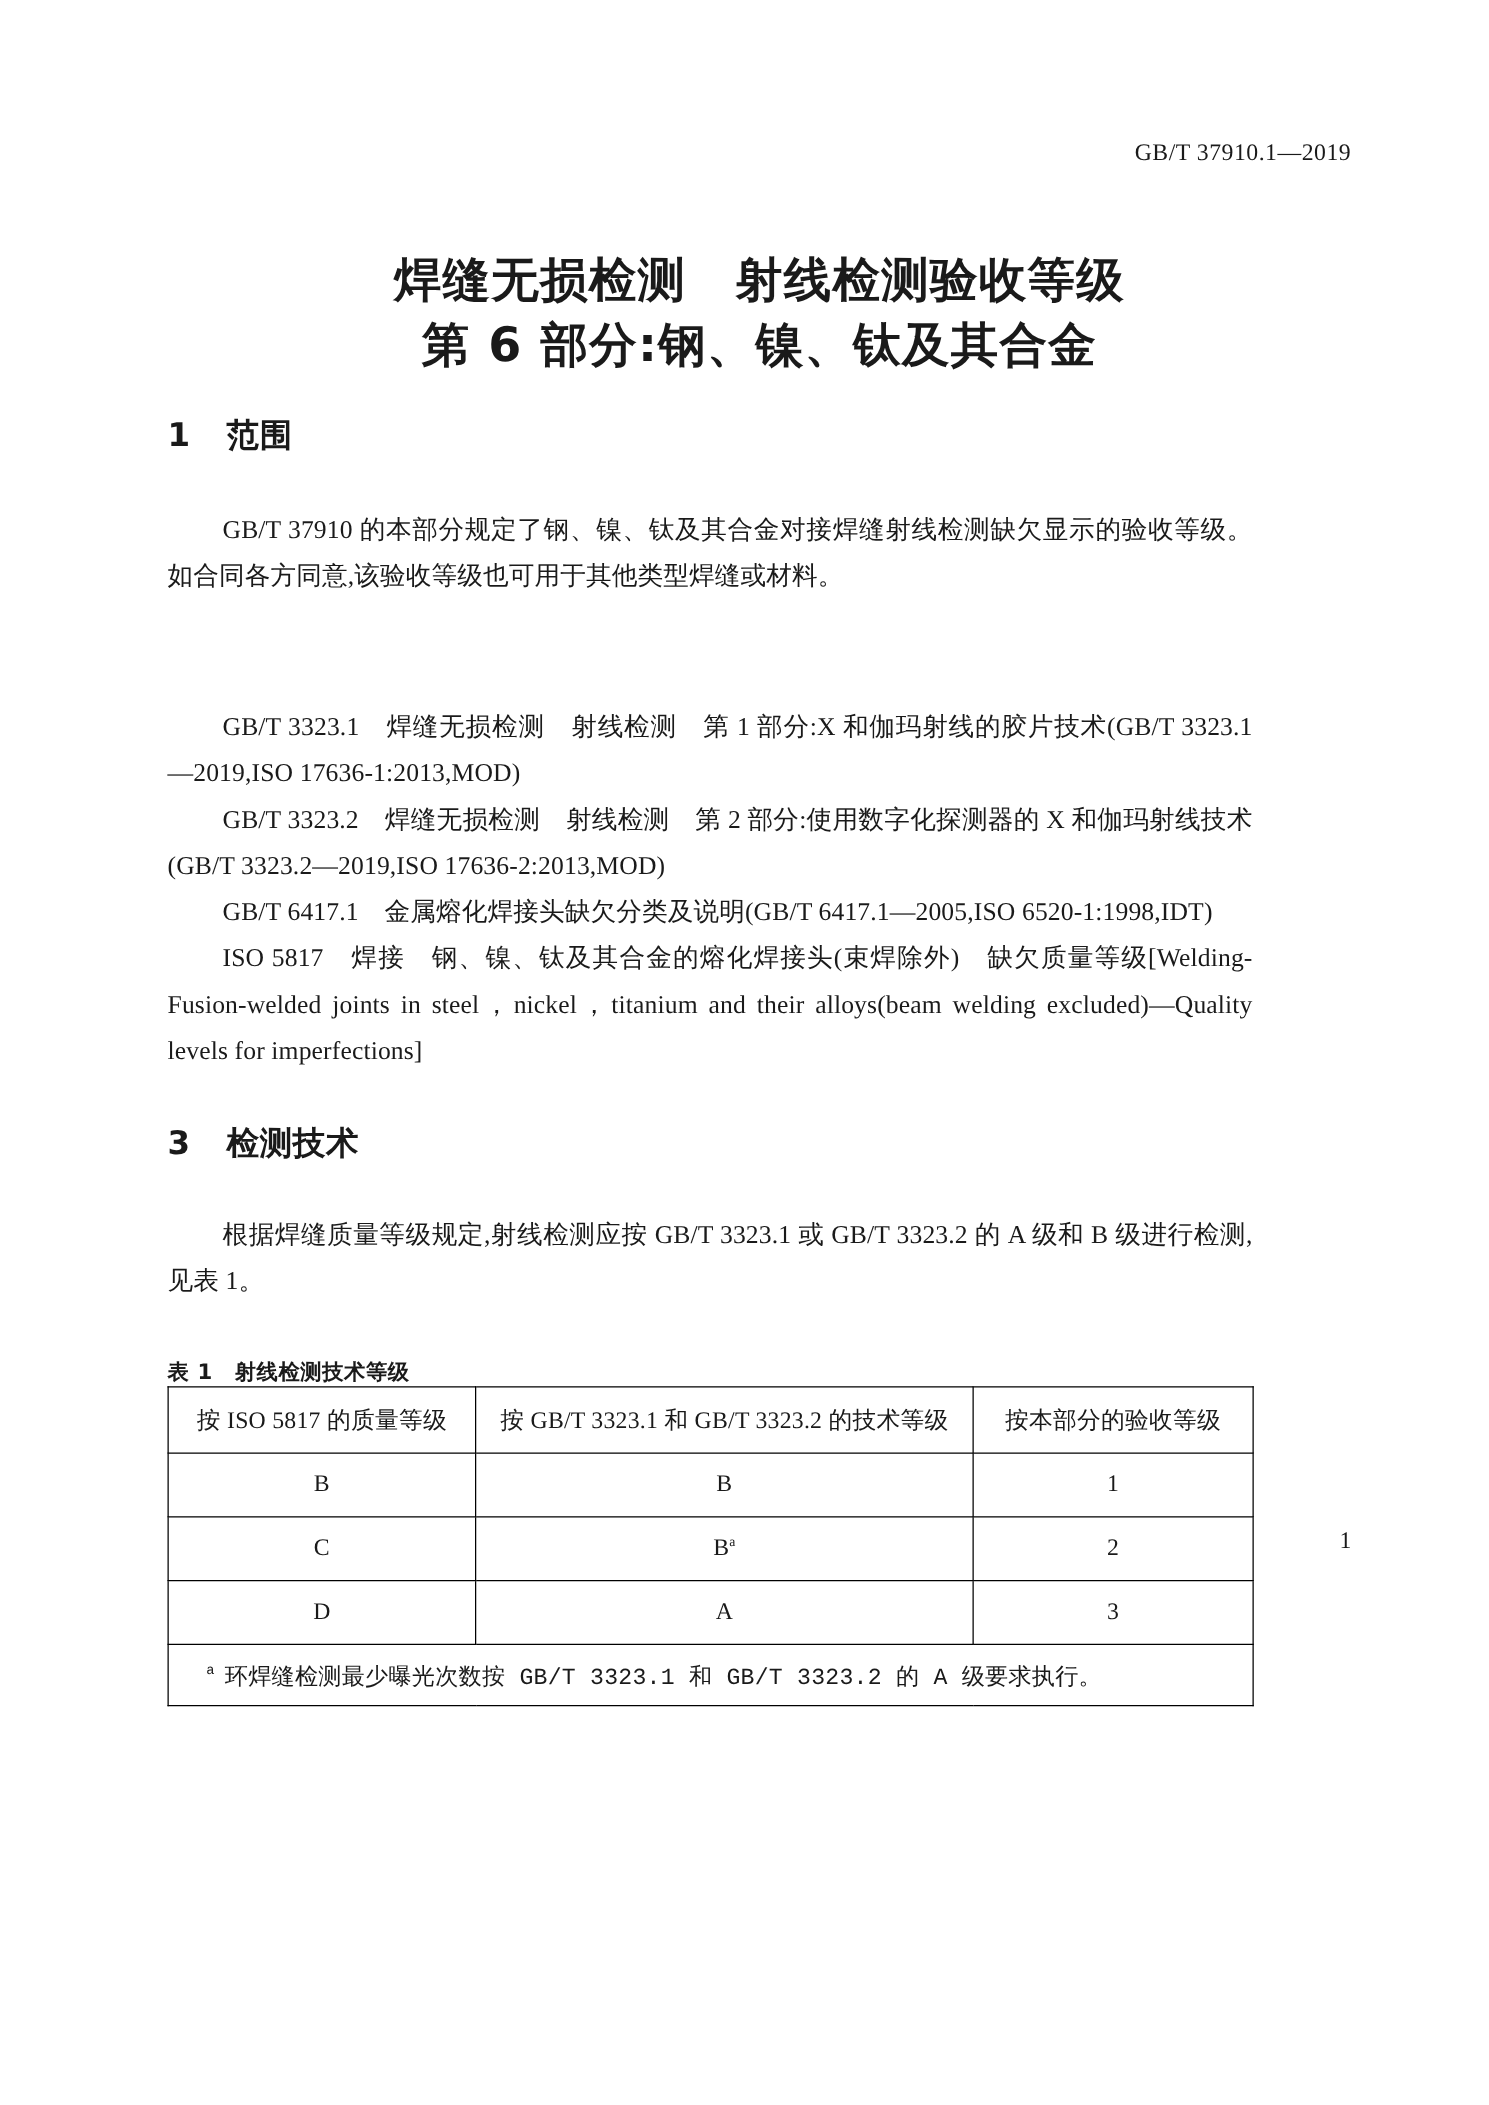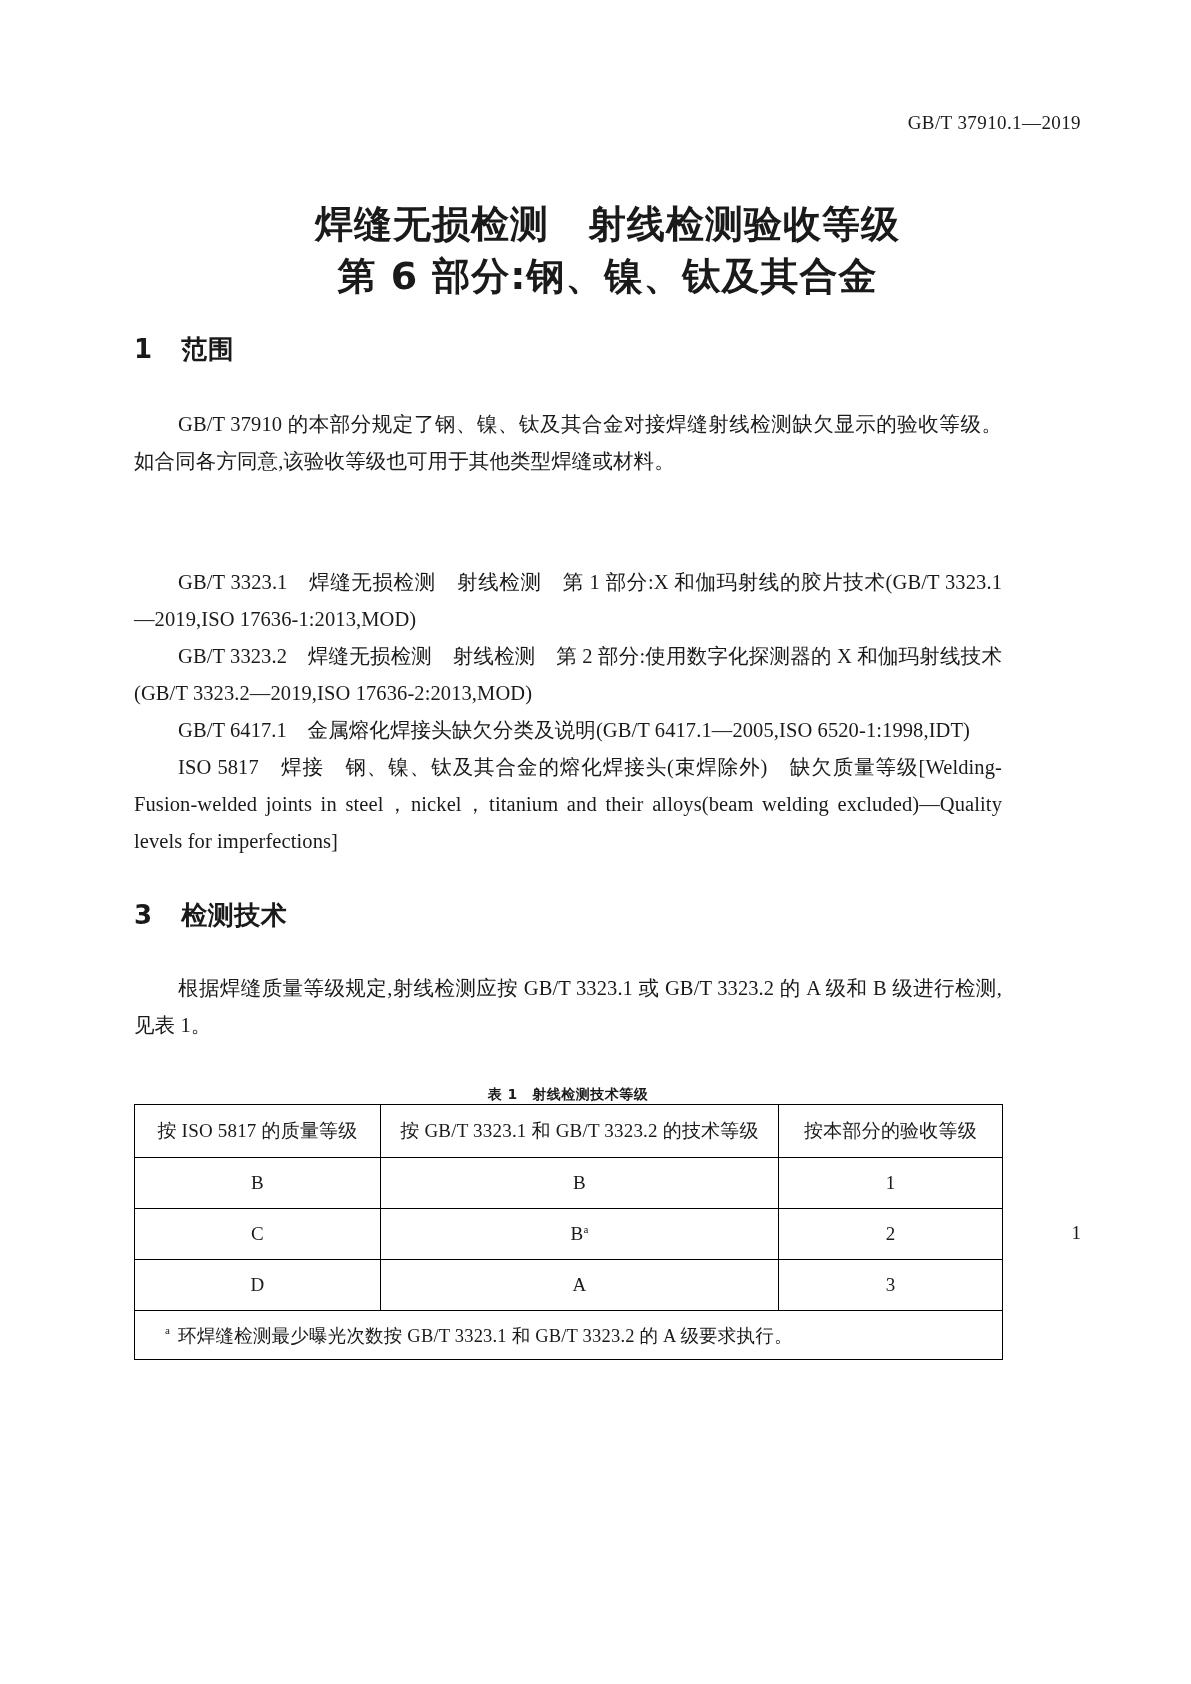--- a/index.html
+++ b/index.html
@@ -82,24 +82,23 @@
     letter-spacing: 0.1px;
   }
   p.indent {
     text-indent: 44px;
   }
   .spacer-lg { height: 42px; }
 
   
   .table-caption {
     margin-top: 42px;
-    text-align: center;
     font-family: "DejaVu Sans", "Liberation Sans", sans-serif;
     font-weight: bold;
-    font-size: 14px;
+    font-size: 17px;
     letter-spacing: 0.5px;
   }
   table.tech-table {
     border-collapse: collapse;
     width: 868px;
     table-layout: fixed;
     font-size: 19px;
   }
   table.tech-table th,
   table.tech-table td {
@@ -110,20 +109,21 @@
     height: 46px;
     padding: 2px 6px;
     letter-spacing: 0.2px;
   }
   table.tech-table thead th { height: 48px; }
   table.tech-table td.note {
     text-align: left;
     padding-left: 30px;
     height: 44px;
     font-size: 18.5px;
+    font-family: Liberation Mono, monospace;
   }
   sup.fn {
     font-size: 11px;
     vertical-align: super;
     line-height: 0;
   }
   .note sup.fn { margin-right: 8px; }
   .col-a { width: 246px; }
   .col-b { width: 398px; }
   .col-c { width: 224px; }

